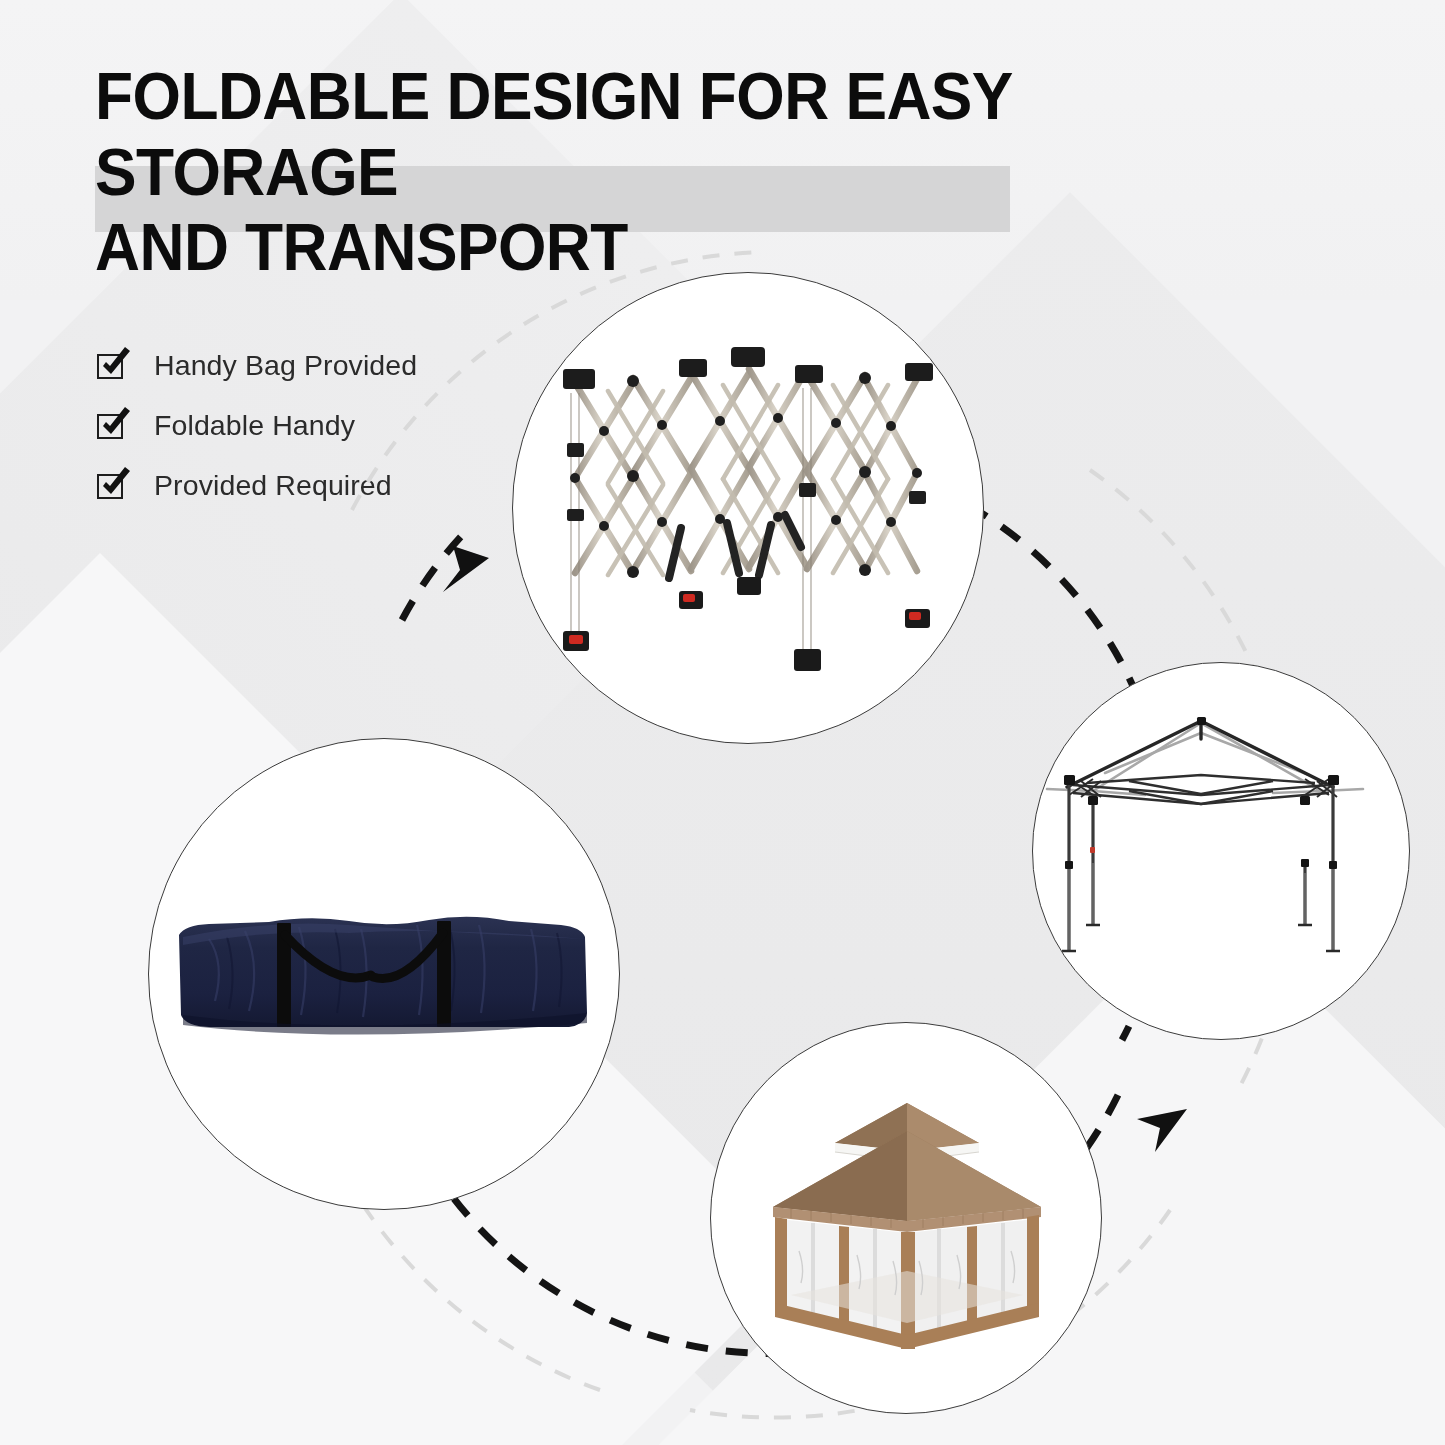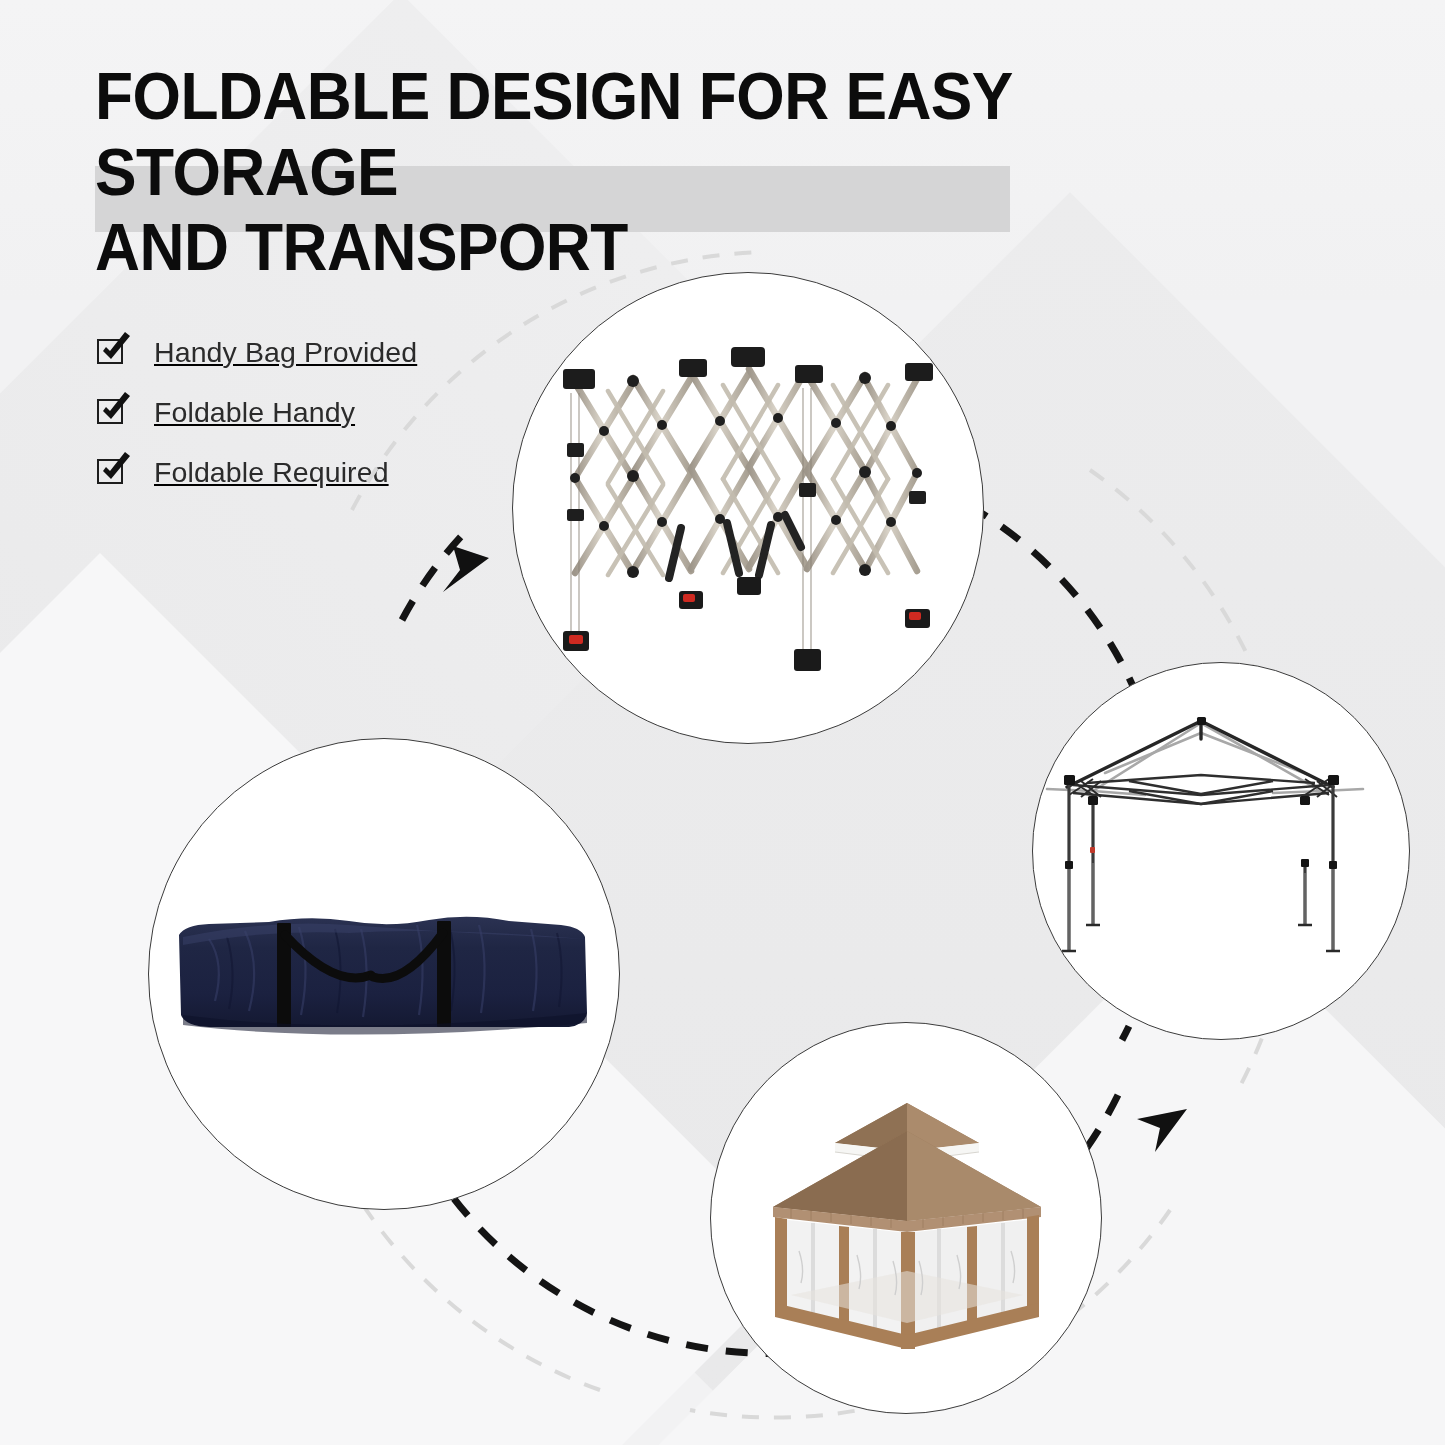--- a/index.html
+++ b/index.html
@@ -76,23 +76,22 @@
   }
 
   
   .features {
     position: absolute;
     left: 97px; top: 322px;
     width: 430px;
   }
   .feature-row {
     display: flex;
-    align-items: center;
+    align-items: flex-end;
     height: 60px;
-    text-decoration: underline;
   }
   .checkbox {
     position: relative;
     width: 35px; height: 30px;
     flex: 0 0 auto;
     margin-right: 22px;
   }
   .checkbox .box {
     position: absolute;
     left: 0; top: 2px;
@@ -165,21 +164,21 @@
       <span class="feature-label">Foldable Handy</span>
     </div>
 
     <div class="feature-row">
       <span class="checkbox">
         <span class="box"></span>
         <svg width="40" height="40" viewBox="0 0 40 40">
           <path d="M7 19 L15 27 L34 4 L29 0 L14 19 L10 15 Z" fill="#111111"></path>
         </svg>
       </span>
-      <span class="feature-label">Foldable Required</span>
+      <span class="feature-label">Provided Required</span>
     </div>
 
   </div>
 
   <svg class="cycle" viewBox="0 0 1445 1445">
 
     <g fill="none" stroke="#d9d9d9" stroke-width="4" stroke-dasharray="17 15" stroke-linecap="butt">
       <path d="M 352,510 A 480,480 0 0 1 760,252"></path>
       <path d="M 1090,470 A 480,480 0 0 1 1238,1090"></path>
       <path d="M 1170,1210 A 480,480 0 0 1 690,1410"></path>

